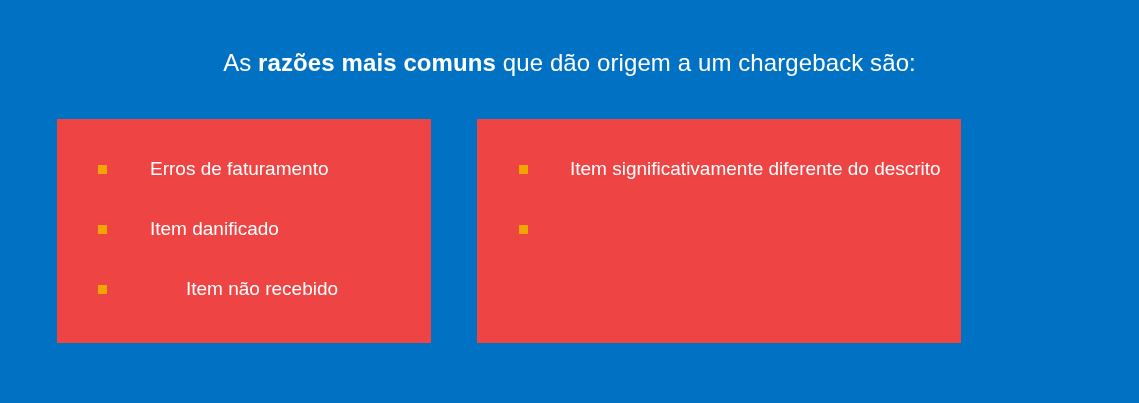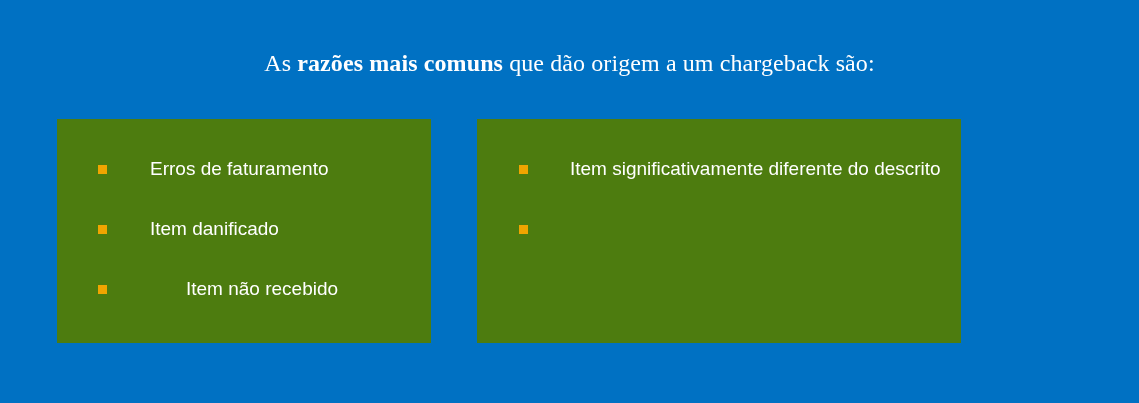--- a/index.html
+++ b/index.html
@@ -25,38 +25,37 @@
     position: absolute;
     left: 0;
     top: 48px;
     width: 1139px;
     text-align: center;
     color: #ffffff;
     font-size: 24px;
     line-height: 30px;
     letter-spacing: 0.1px;
     white-space: nowrap;
-    font-family: Liberation Serif, serif;
   }
   .headline .hl-reg { font-weight: 400; }
   .headline .hl-bold { font-weight: 700; }
 
   .panels {
     position: absolute;
     left: 57px;
     top: 119px;
     width: 1026px;
     height: 224px;
   }
 
   .panel {
     position: absolute;
     top: 0;
     height: 224px;
-    background: #4d7c0f;
+    background: #ef4444;
     box-sizing: border-box;
   }
   .panel-left {
     left: 0;
     width: 374px;
   }
   .panel-right {
     left: 420px;
     width: 484px;
   }

